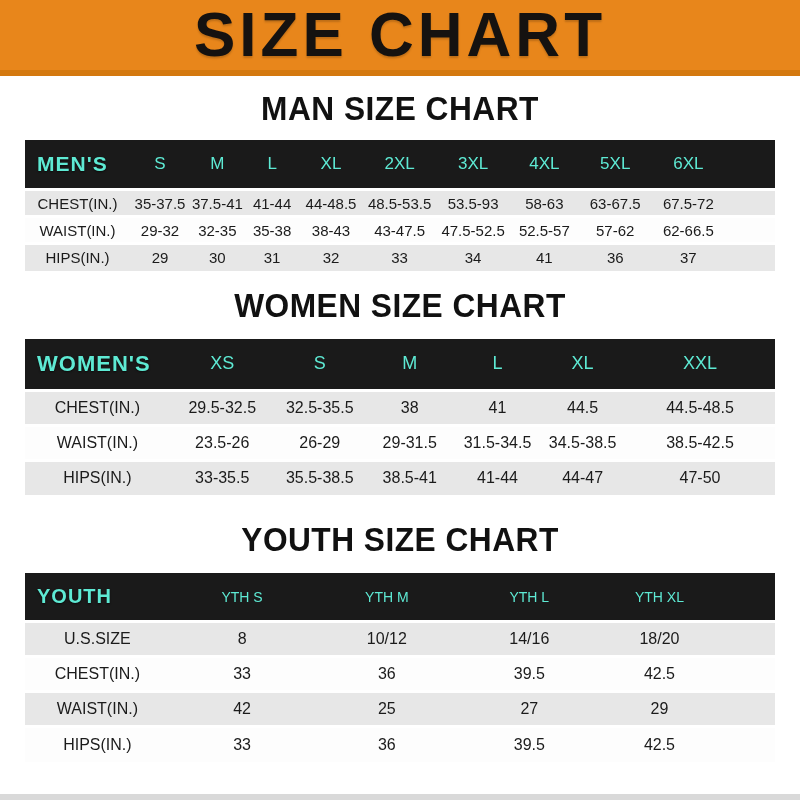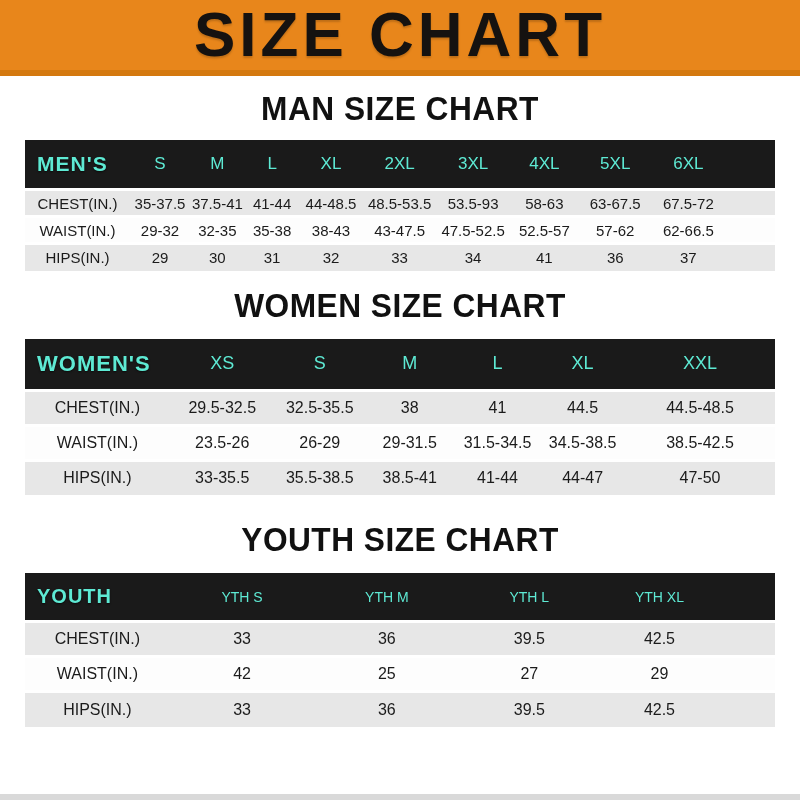--- a/index.html
+++ b/index.html
@@ -244,20 +244,28 @@
             <th class="corner">YOUTH</th>
             <th>YTH S</th>
             <th>YTH M</th>
             <th>YTH L</th>
             <th>YTH XL</th>
             <th></th>
           </tr>
         </thead>
         <tbody>
           <tr>
+            <th>U.S.SIZE</th>
+            <td>8</td>
+            <td>10/12</td>
+            <td>14/16</td>
+            <td>18/20</td>
+            <td></td>
+          </tr>
+          <tr>
             <th>CHEST(IN.)</th>
             <td>33</td>
             <td>36</td>
             <td>39.5</td>
             <td>42.5</td>
             <td></td>
           </tr>
           <tr>
             <th>WAIST(IN.)</th>
             <td>42</td>

